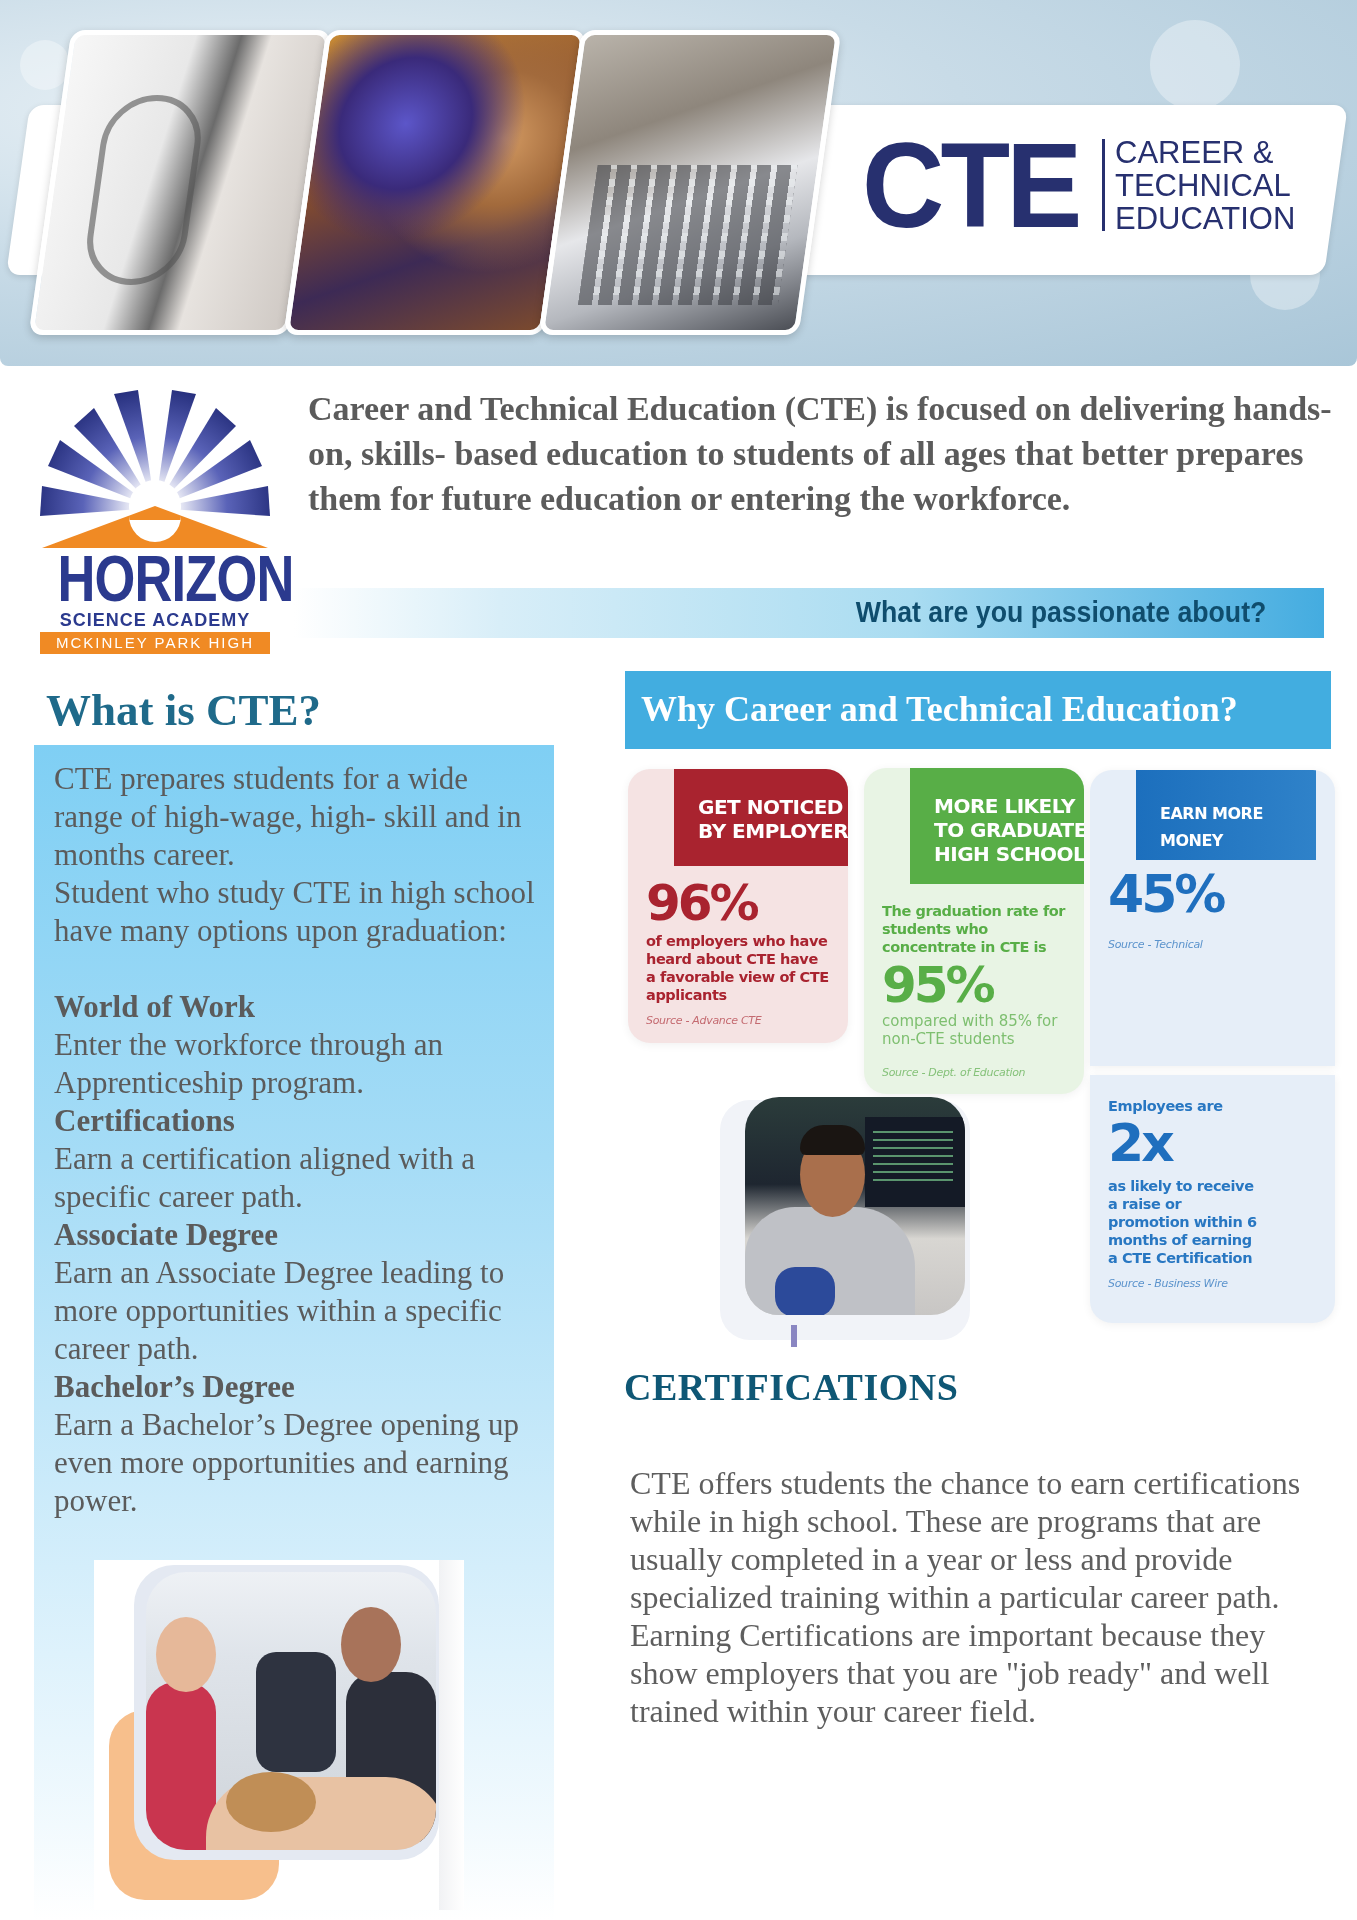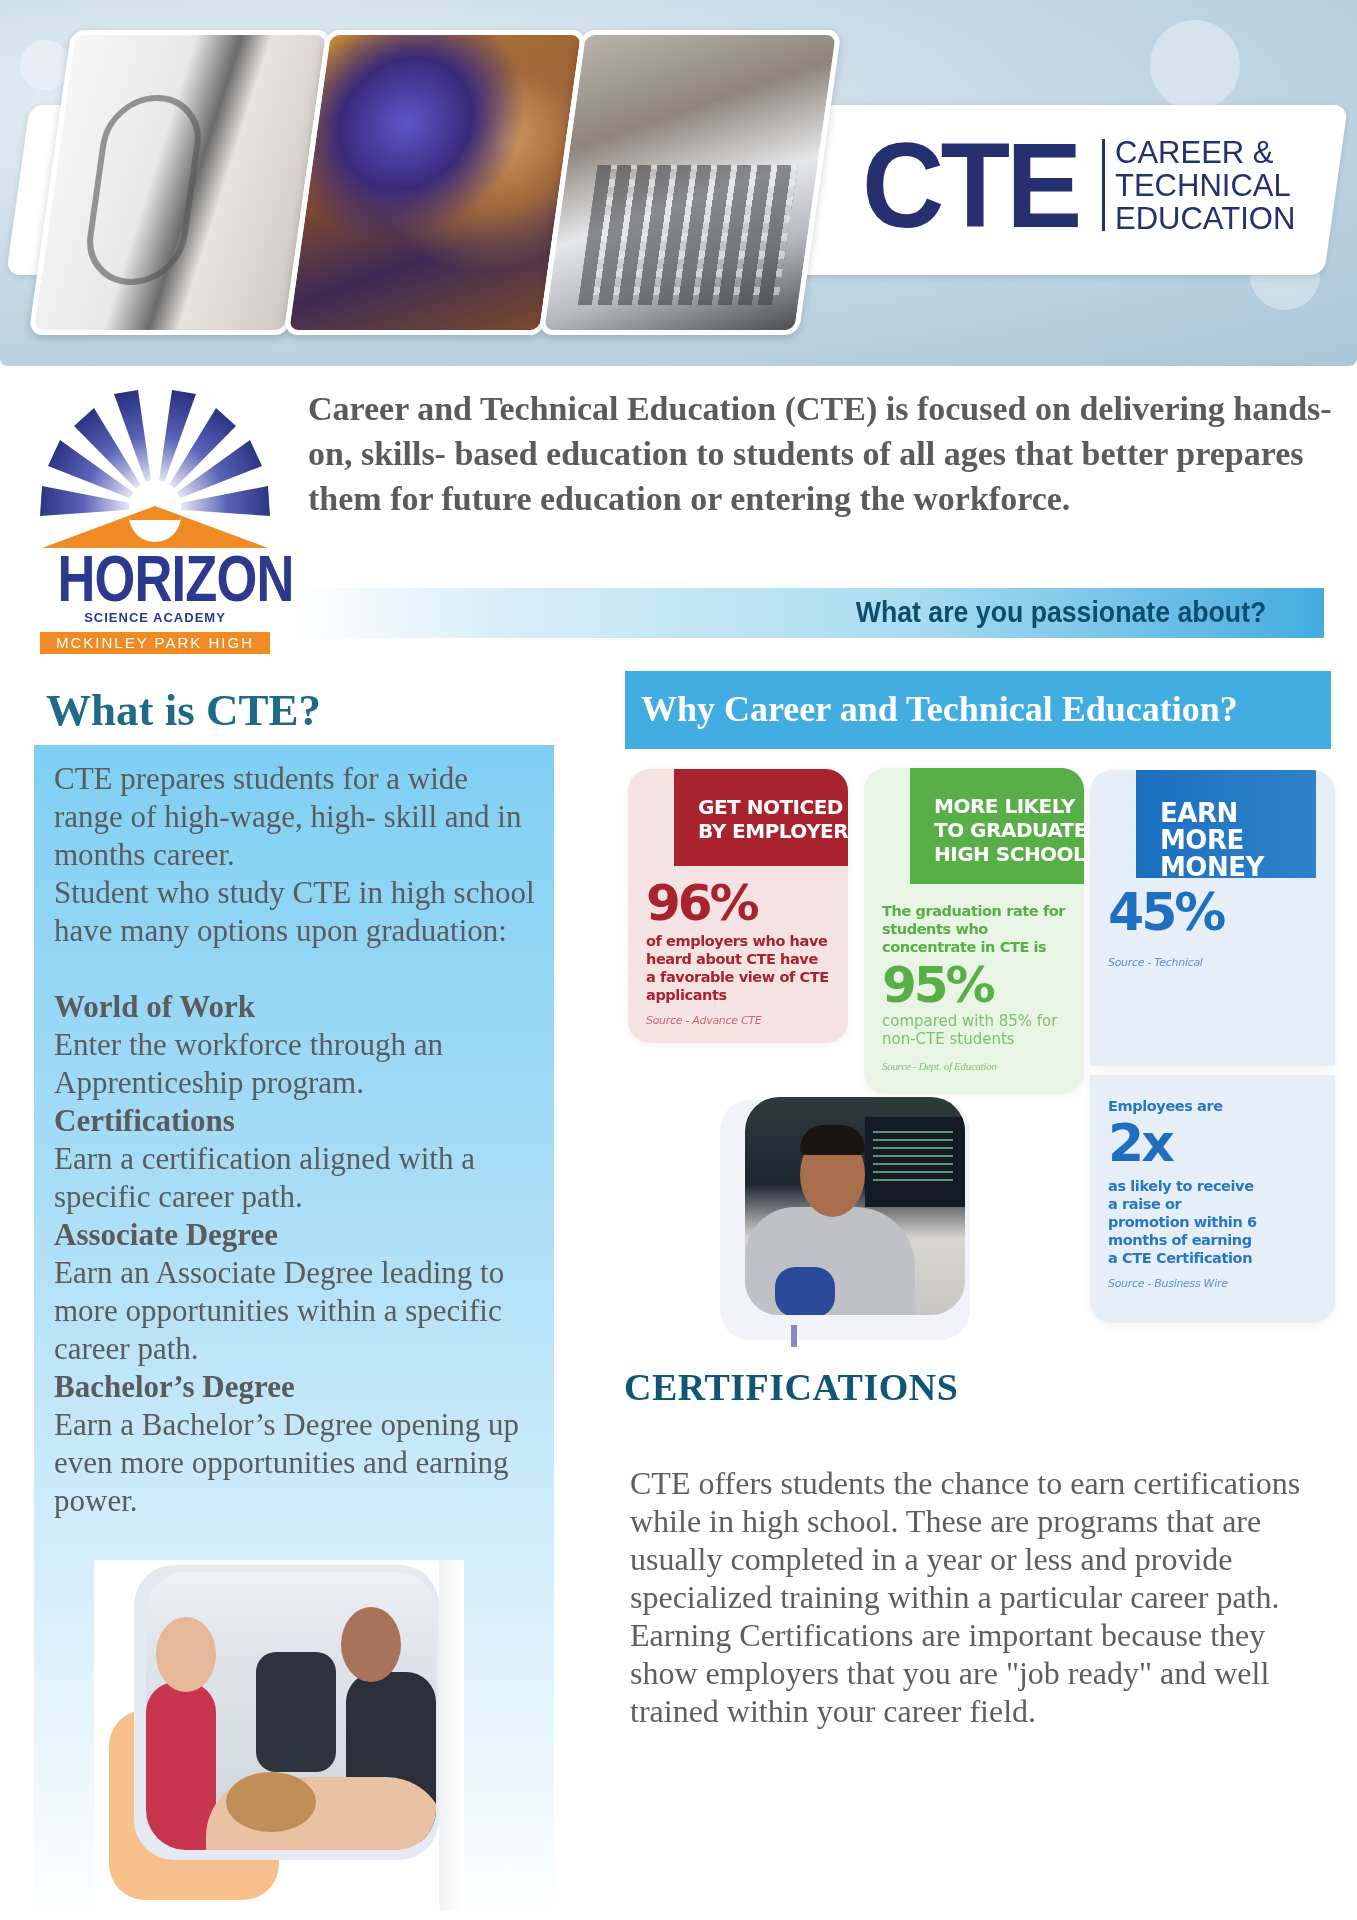--- a/index.html
+++ b/index.html
@@ -52,21 +52,21 @@
     
     .school-logo { position: absolute; left: 36px; top: 388px; width: 238px; height: 268px; }
     .school-logo svg { display: block; }
     .logo-name {
       position: absolute; left: 0; top: 160px; width: 238px; text-align: center;
       font-family: "Liberation Sans", sans-serif; font-weight: 700; font-size: 64px; line-height: 62px;
       color: #2b3a8e; transform: scaleX(0.82); transform-origin: center; letter-spacing: -1px;
     }
     .logo-sub {
       position: absolute; left: 0; top: 222px; width: 238px; text-align: center;
-      font-family: "Liberation Sans", sans-serif; font-weight: 700; font-size: 13px; color: #2b3a8e; letter-spacing: 1px;
+      font-family: "Liberation Sans", sans-serif; font-weight: 700; font-size: 18px; color: #2b3a8e; letter-spacing: 1px;
     }
     .logo-band {
       position: absolute; left: 4px; top: 244px; width: 230px; height: 22px; background: #f08a24;
       color: #ffffff; text-align: center; font-family: "Liberation Sans", sans-serif; font-size: 15px;
       line-height: 22px; letter-spacing: 2px;
     }
     .intro {
       position: absolute; left: 308px; top: 386px; width: 1030px;
       font-family: "Liberation Serif", serif; font-weight: 700; font-size: 34px; line-height: 45px; color: #5b5b5b;
     }
@@ -142,24 +142,24 @@
     .card-red .stat-head { background: #a9232f; height: 97px; }
     .card-red .stat-big { color: #a9232f; font-size: 50px; margin-top: 12px; }
     .card-red .stat-text { color: #a9232f; margin-top: 4px; }
     .card-red .stat-src { color: #c46a70; }
 
     .card-green { left: 864px; top: 768px; width: 220px; height: 326px; background: #e8f4e4; }
     .card-green .stat-head { background: #58ae47; height: 116px; padding-top: 26px; }
     .card-green .stat-text { color: #58ae47; margin-top: 18px; }
     .card-green .stat-big { color: #58ae47; font-size: 50px; margin-top: 4px; }
     .card-green .stat-light { color: #7ebf70; margin-top: 2px; }
-    .card-green .stat-src { color: #86c27a; margin-top: 12px; font-family: Liberation Serif, serif; }
+    .card-green .stat-src { color: #86c27a; margin-top: 18px; }
 
     .card-blue { left: 1090px; top: 770px; width: 245px; height: 296px; background: #e6eef8; border-radius: 22px 22px 0 0; }
-    .card-blue .stat-head { background: linear-gradient(90deg,#1c6fbd,#2f82c9); height: 108px; font-size: 26px; line-height: 27px; padding-top: 30px; }
+    .card-blue .stat-head { background: linear-gradient(90deg,#1c6fbd,#2f82c9); height: 90px; font-size: 16px; line-height: 27px; padding-top: 30px; }
     .card-blue .stat-text { color: #2877c2; margin-top: 30px; }
     .card-blue .stat-big { color: #1f6fbe; font-size: 52px; margin-top: 8px; }
     .card-blue .stat-src { color: #5b93cc; margin-top: 18px; }
 
     .card-blue2 { left: 1090px; top: 1075px; width: 245px; height: 248px; background: #e6eef8; border-radius: 0 0 22px 22px; }
     .card-blue2 .stat-body { padding-top: 22px; }
     .card-blue2 .stat-text { color: #2877c2; }
     .card-blue2 .stat-big { color: #1f6fbe; font-size: 52px; margin: 2px 0 8px; }
     .card-blue2 .stat-src { color: #5b93cc; margin-top: 10px; }
 

